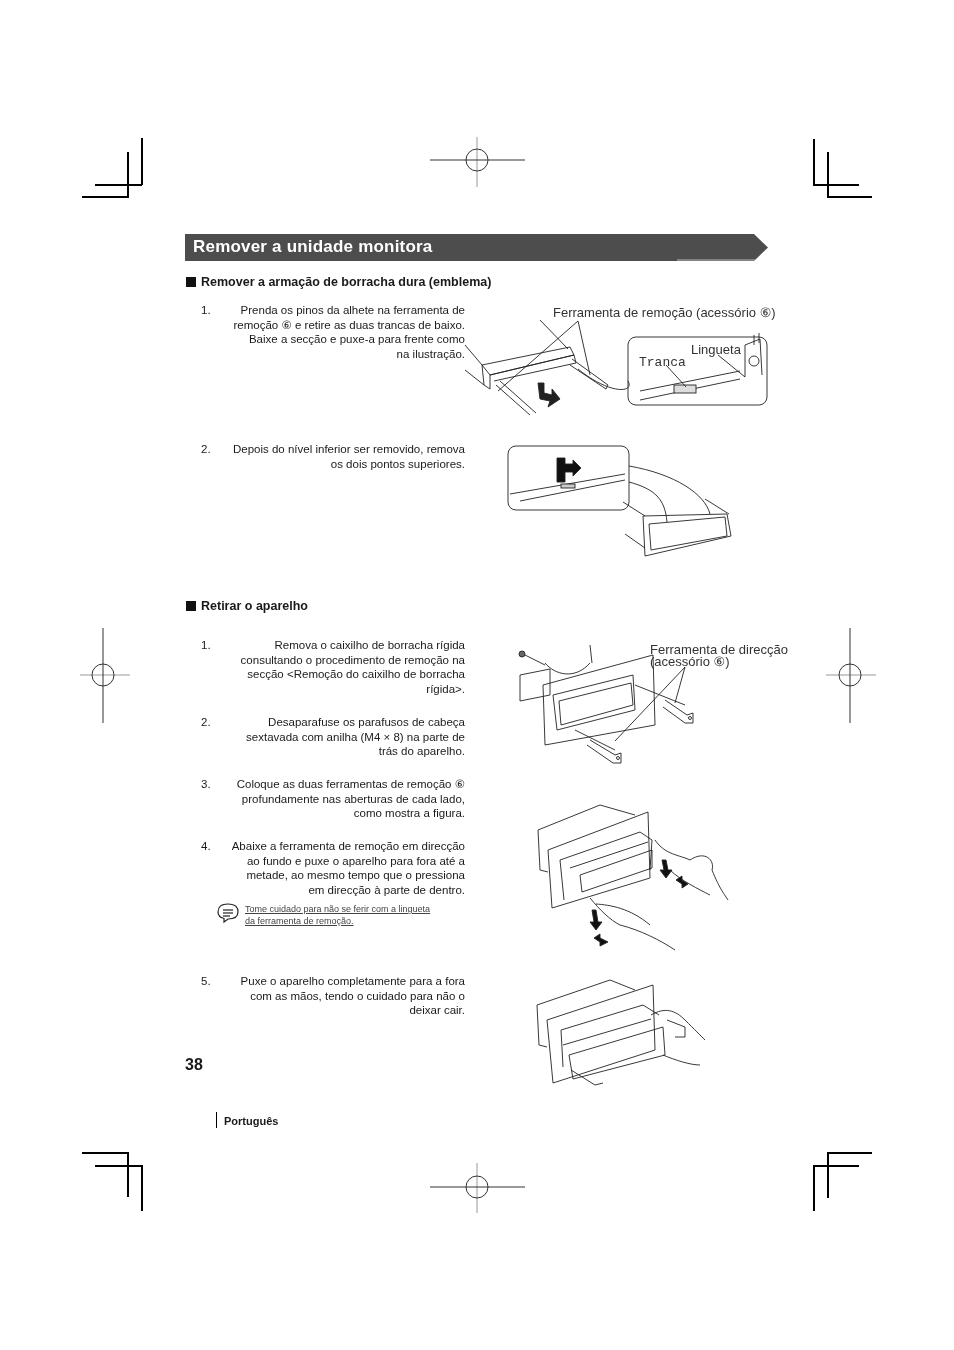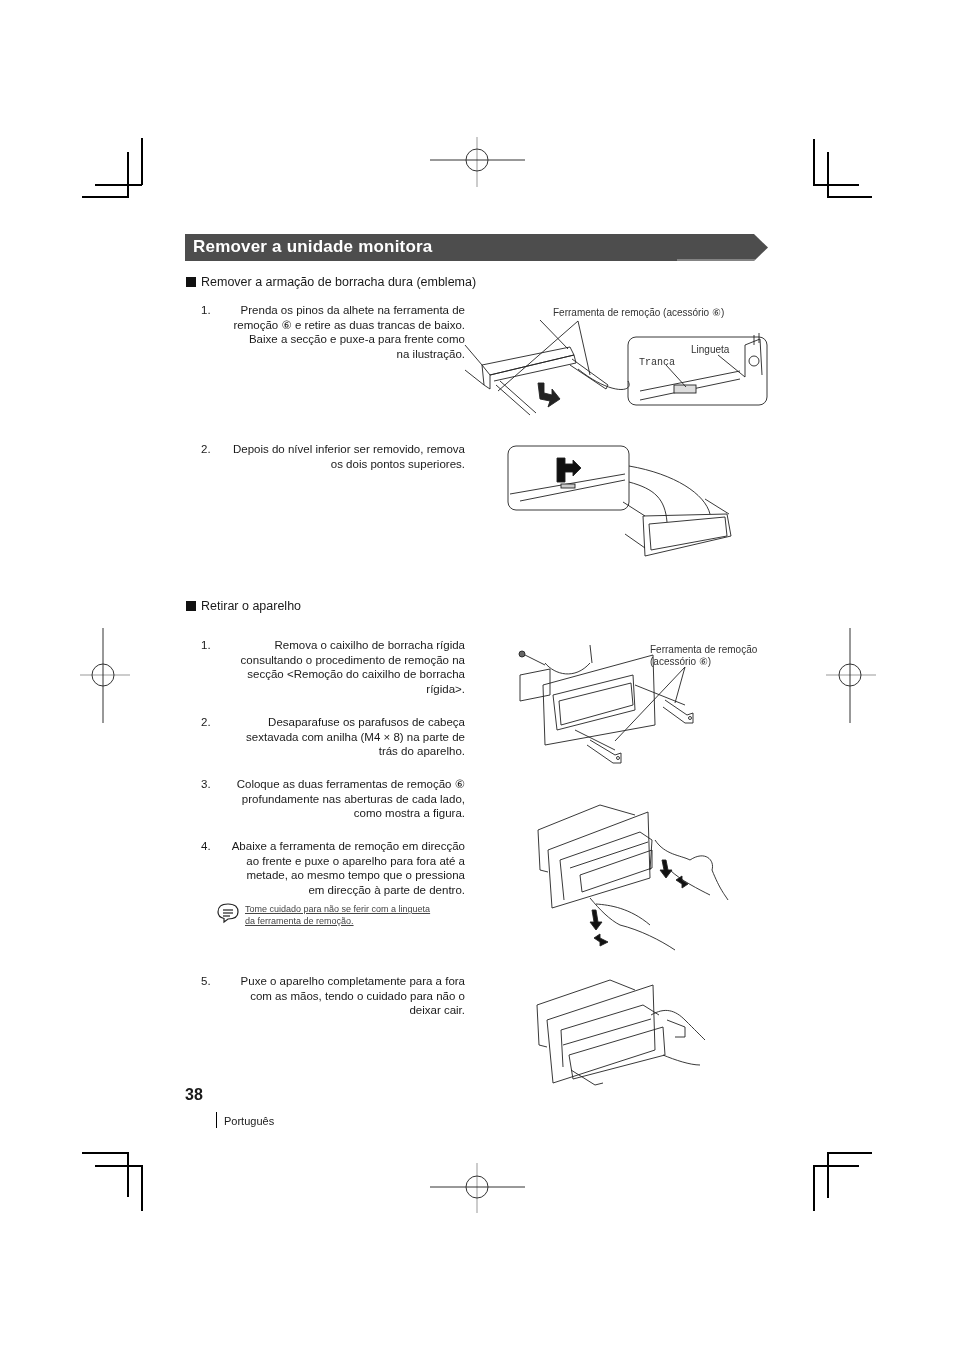--- a/index.html
+++ b/index.html
@@ -1,31 +1,31 @@
 <!DOCTYPE html>
 <html><head>
 <meta charset="utf-8">
 <style>
   html, body { margin:0; padding:0; background:#fff; }
   body { width:954px; height:1350px; position:relative; overflow:hidden; font-family:"Liberation Sans", sans-serif; color:#1a1a1a; }
   .crop { position:absolute; background:#000; }
   .banner { position:absolute; left:185px; top:234px; width:583px; height:27px; }
   .banner svg { position:absolute; left:0; top:0; }
   .banner-title { position:absolute; left:8px; top:3px; font-size:17px; font-weight:bold; color:#fff; letter-spacing:0.2px; }
-  .h2 { position:absolute; font-size:12.5px; font-weight:normal; color:#1a1a1a; display:flex; align-items:center; }
+  .h2 { position:absolute; font-size:12.5px; font-weight:bold; color:#1a1a1a; display:flex; align-items:center; }
   .h2 .sq { width:10px; height:10px; background:#111; margin-right:5px; display:inline-block; }
   .step { position:absolute; font-size:11.5px; line-height:14.6px; color:#1a1a1a; width:262px; }
   .step .num { position:absolute; left:0; top:0; }
   .step .txt { position:absolute; left:14px; top:0; width:250px;text-align:right; }
-  .cap { position:absolute; font-size:10px; color:#333; line-height:12px; }
+  .cap { position:absolute; font-size:13px; color:#333; line-height:12px; }
   .note { position:absolute; left:216px; top:902px; width:250px; }
   .note .txt { position:absolute; left:29px; top:1px; font-size:9px; line-height:12px; color:#444; width:225px;text-decoration:underline; }
-  .footer-num { position:absolute; left:185px; top:1086px; font-size:16px; font-weight:bold; }
+  .footer-num { position:absolute; left:185px; top:1056px; font-size:16px; font-weight:bold; }
   .footer-bar { position:absolute; left:216px; top:1112px; width:1px; height:16px; background:#000; }
-  .footer-lang { position:absolute; left:224px; top:1115px; font-size:11px; }
+  .footer-lang { position:absolute; left:224px; top:1115px; font-size:11px;font-weight:bold; }
   svg.ill { position:absolute; overflow:visible; }
 </style>
 </head>
 <body>
 
 <div>
 
   <div class="crop" style="left:127px;top:152px;width:1.5px;height:46px;"></div>
   <div class="crop" style="left:82px;top:196px;width:46px;height:1.5px;"></div>
   <div class="crop" style="left:141px;top:138px;width:1.5px;height:47px;"></div>
@@ -178,21 +178,21 @@
     <div>Coloque as duas ferramentas de remoção ⑥</div>
     <div>profundamente nas aberturas de cada lado,</div>
     <div>como mostra a figura.</div>
   </div>
 </div>
 
 <div class="step" style="left:201px;top:839px;">
   <span class="num">4.</span>
   <div class="txt">
     <div>Abaixe a ferramenta de remoção em direcção</div>
-    <div>ao frente e puxe o aparelho para fora até a</div>
+    <div>ao fundo e puxe o aparelho para fora até a</div>
     <div>metade, ao mesmo tempo que o pressiona</div>
     <div>em direcção à parte de dentro.</div>
   </div>
 </div>
 
 <div class="note">
   <svg class="ill" style="left:0;top:0;" width="24" height="22" fill="none" stroke="#222" stroke-width="1.2">
     <path d="M12,2 C20,2 22,6 22,10 C22,15 18,17 12,17 L8,20 L8,16.5 C4,15.5 2,13 2,10 C2,5 5,2 12,2 Z"></path>
     <line x1="7" y1="8" x2="17" y2="8"></line>
     <line x1="7" y1="11" x2="17" y2="11"></line>
@@ -207,21 +207,21 @@
 <div class="step" style="left:201px;top:974px;">
   <span class="num">5.</span>
   <div class="txt">
     <div>Puxe o aparelho completamente para a fora</div>
     <div>com as mãos, tendo o cuidado para não o</div>
     <div>deixar cair.</div>
   </div>
 </div>
 
 <div class="cap" style="left:650px;top:644px;">
-  <div>Ferramenta de remoção</div>
+  <div>Ferramenta de direcção</div>
   <div>(acessório ⑥)</div>
 </div>
 <svg class="ill" style="left:515px;top:645px;" width="190" height="125" fill="none" stroke="#222" stroke-width="0.9">
   <circle cx="7" cy="9" r="3" fill="#666"></circle>
   <line x1="10" y1="10" x2="30" y2="20"></line>
   <path d="M30,18 C40,30 60,35 75,18"></path>
   <line x1="75" y1="0" x2="77" y2="18"></line>
   <path d="M5,30 L35,24 L35,50 L5,56 Z"></path>
   <path d="M28,40 L138,10 L140,80 L30,100 Z"></path>
   <path d="M38,50 L118,30 L120,65 L42,85 Z"></path>

